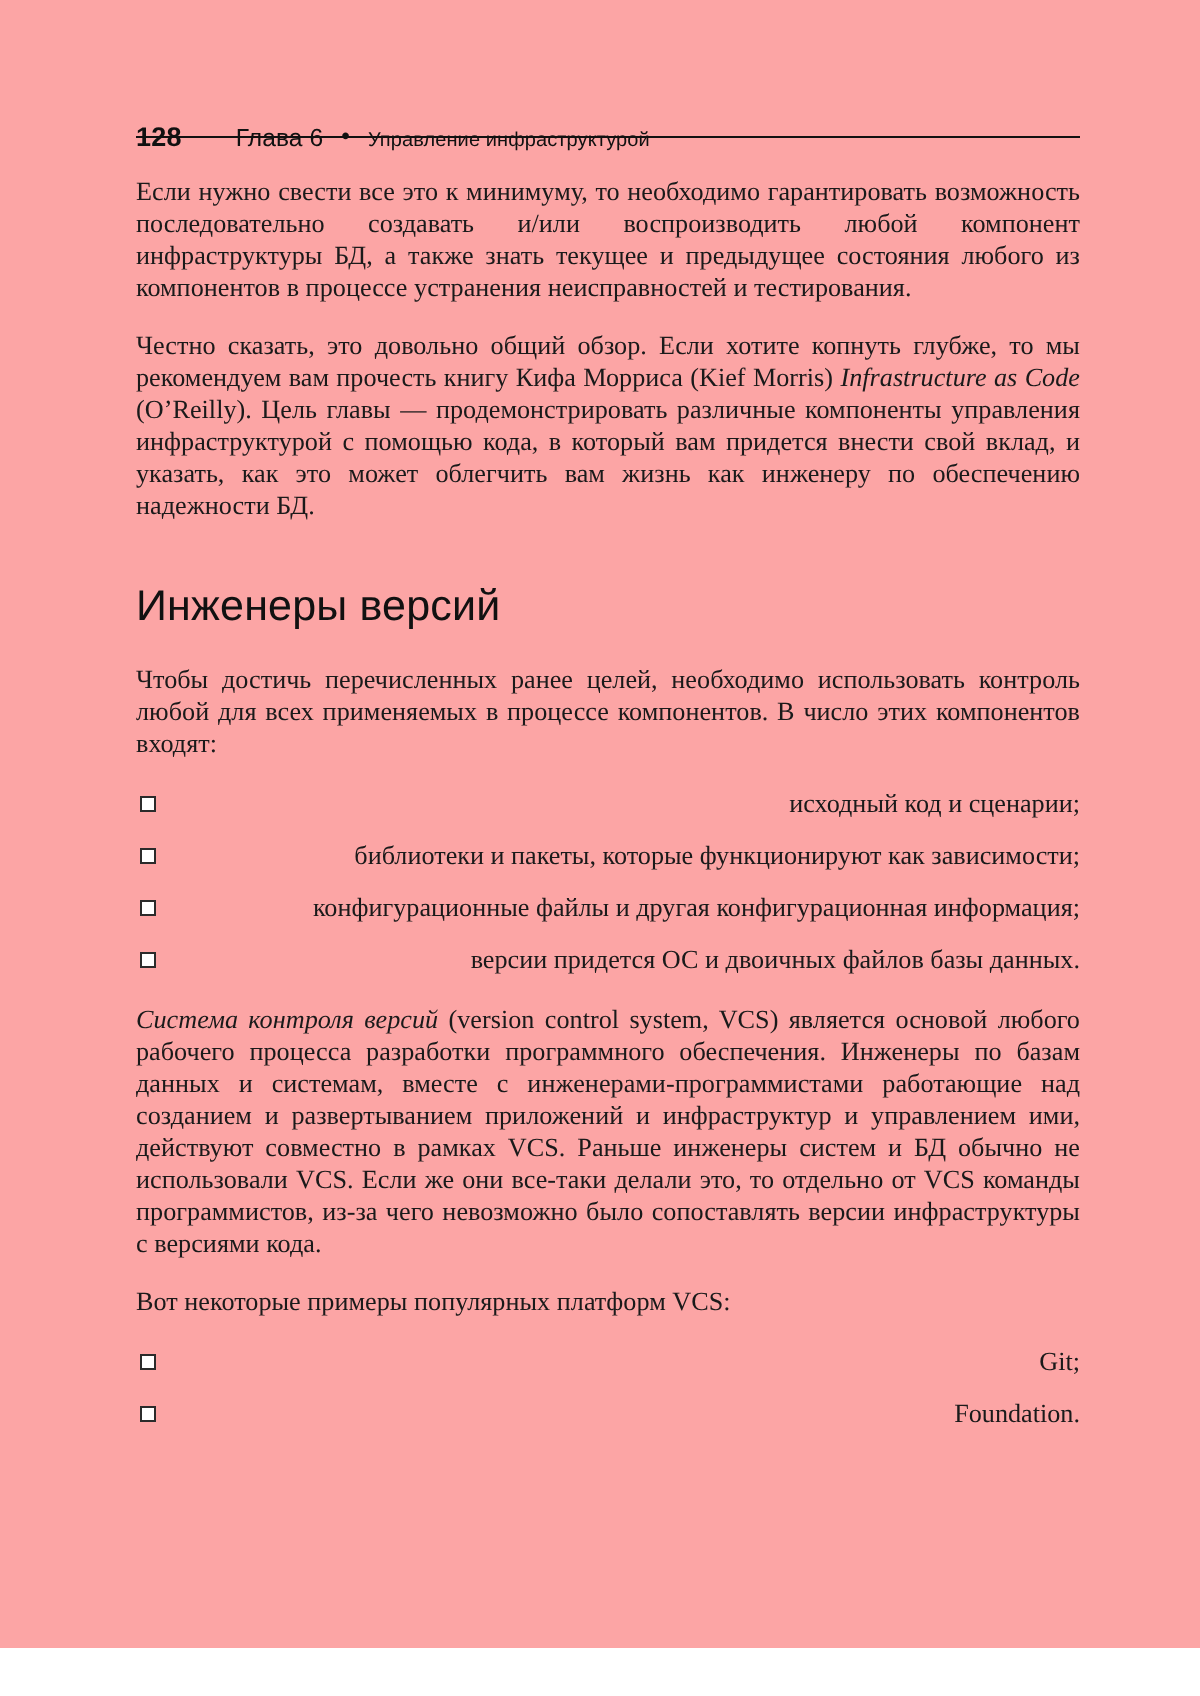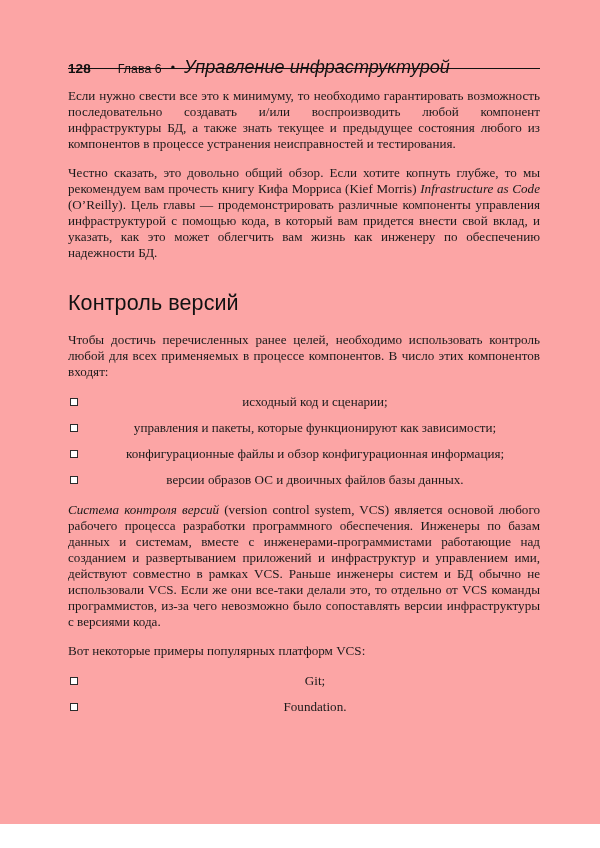--- a/index.html
+++ b/index.html
@@ -48,23 +48,22 @@
     letter-spacing: 0.05px;
     margin-top: 16px;
   }
   .runhead .sep {
     font-size: 12.3px;
     margin: 0 9px 0 9px;
     position: relative;
     top: -1px;
   }
   .runhead .chaptitle {
-    font-size: 18px;
+    font-size: 10px;
     letter-spacing: 0.05px;
-    font-style: italic;
   }
 
   .rule {
     position: absolute;
     left: 68px;
     top: 68px;
     width: 472px;
     height: 1.4px;
     background: #111111;
   }
@@ -105,21 +104,21 @@
     margin: 13px 0 13px 0;
     padding: 0;
   }
   ul.sqlist li {
     position: relative;
     padding-left: 20px;
     margin-left: 2px;
     font-size: 13.1px;
     line-height: 18.5px;
     margin-bottom: 7.4px;
-    text-align: center;
+    text-align: right;
   }
   ul.sqlist li:last-child { margin-bottom: 0; }
   ul.sqlist li .marker {
     position: absolute;
     left: 0;
     top: 5.0px;
     width: 6.2px;
     height: 6.2px;
     border: 1.25px solid #2b2b2b;
     background: #ffffff;
@@ -148,29 +147,29 @@
   </div>
 
   <div class="rule"></div>
 
   <div class="column">
 
     <p class="body">Если нужно свести все это к минимуму, то необходимо гарантировать возможность последовательно создавать и/или воспроизводить любой компонент инфраструктуры БД, а также знать текущее и предыдущее состояния любого из компонентов в процессе устранения неисправностей и тестирования.</p>
 
     <p class="body"><span>Честно сказать, это довольно общий обзор. Если хотите копнуть глубже, то мы рекомендуем вам прочесть книгу Кифа Морриса (Kief Morris) </span><i>Infrastructure as Code</i><span> (O’Reilly). Цель главы — продемонстрировать различные компоненты управления инфраструктурой с помощью кода, в который вам придется внести свой вклад, и указать, как это может облегчить вам жизнь как инженеру по обеспечению надежности БД.</span></p>
 
-    <h2 class="section">Контроль версий</h2>
+    <h2 class="section">Инженеры версий</h2>
 
     <p class="body">Чтобы достичь перечисленных ранее целей, необходимо использовать контроль любой для всех применяемых в процессе компонентов. В число этих компонентов входят:</p>
 
     <ul class="sqlist">
       <li><span class="marker"></span><span>исходный код и сценарии;</span></li>
-      <li><span class="marker"></span><span>управления и пакеты, которые функционируют как зависимости;</span></li>
-      <li><span class="marker"></span><span>конфигурационные файлы и обзор конфигурационная информация;</span></li>
-      <li><span class="marker"></span><span>версии образов ОС и двоичных файлов базы данных.</span></li>
+      <li><span class="marker"></span><span>библиотеки и пакеты, которые функционируют как зависимости;</span></li>
+      <li><span class="marker"></span><span>конфигурационные файлы и другая конфигурационная информация;</span></li>
+      <li><span class="marker"></span><span>версии придется ОС и двоичных файлов базы данных.</span></li>
     </ul>
 
     <p class="body"><i>Система контроля версий</i><span> (version control system, VCS) является основой любого рабочего процесса разработки программного обеспечения. Инженеры по базам данных и системам, вместе с инженерами-программистами работающие над созданием и развертыванием приложений и инфраструктур и управлением ими, действуют совместно в рамках VCS. Раньше инженеры систем и БД обычно не использовали VCS. Если же они все-таки делали это, то отдельно от VCS команды программистов, из-за чего невозможно было сопоставлять версии инфраструктуры с версиями кода.</span></p>
 
     <p class="body">Вот некоторые примеры популярных платформ VCS:</p>
 
     <ul class="sqlist">
       <li><span class="marker"></span><span>Git;</span></li>
       <li><span class="marker"></span></li>
       <li><span class="marker"></span><span>Foundation.</span></li>

